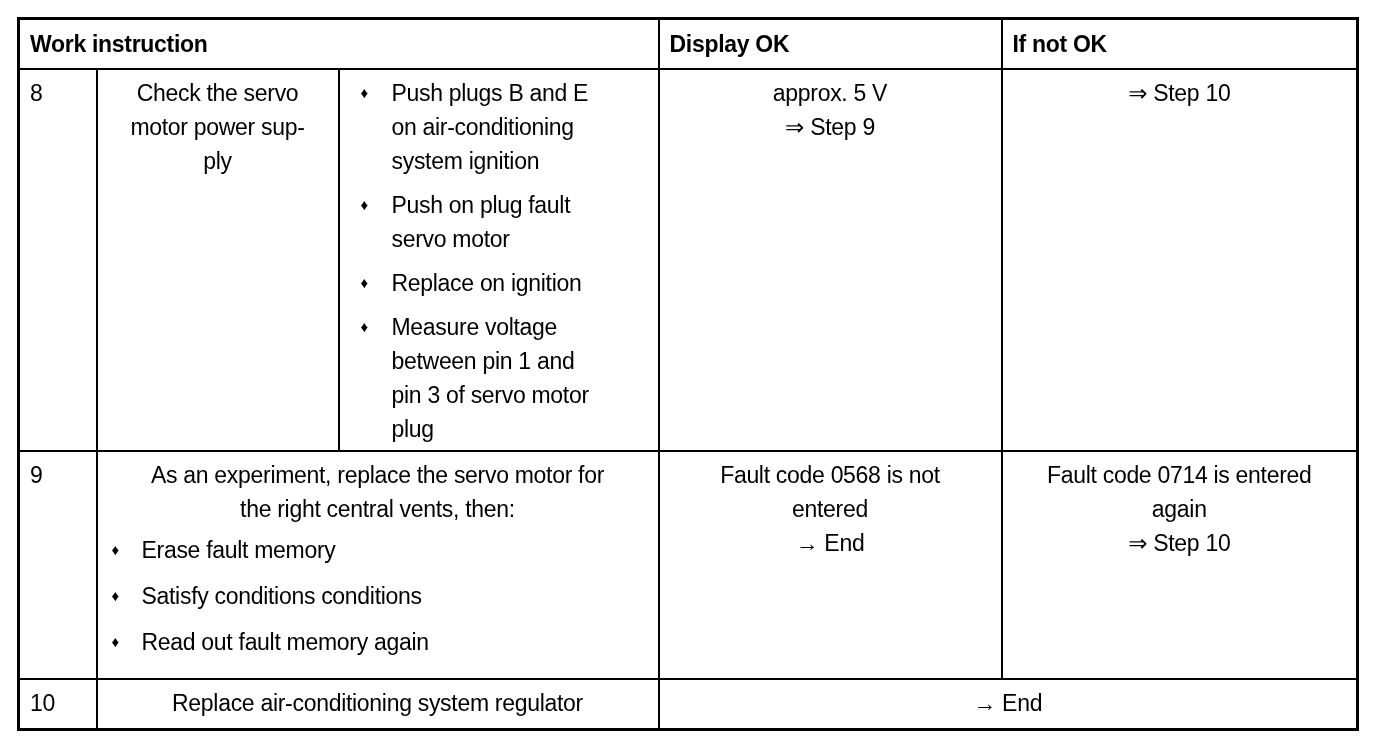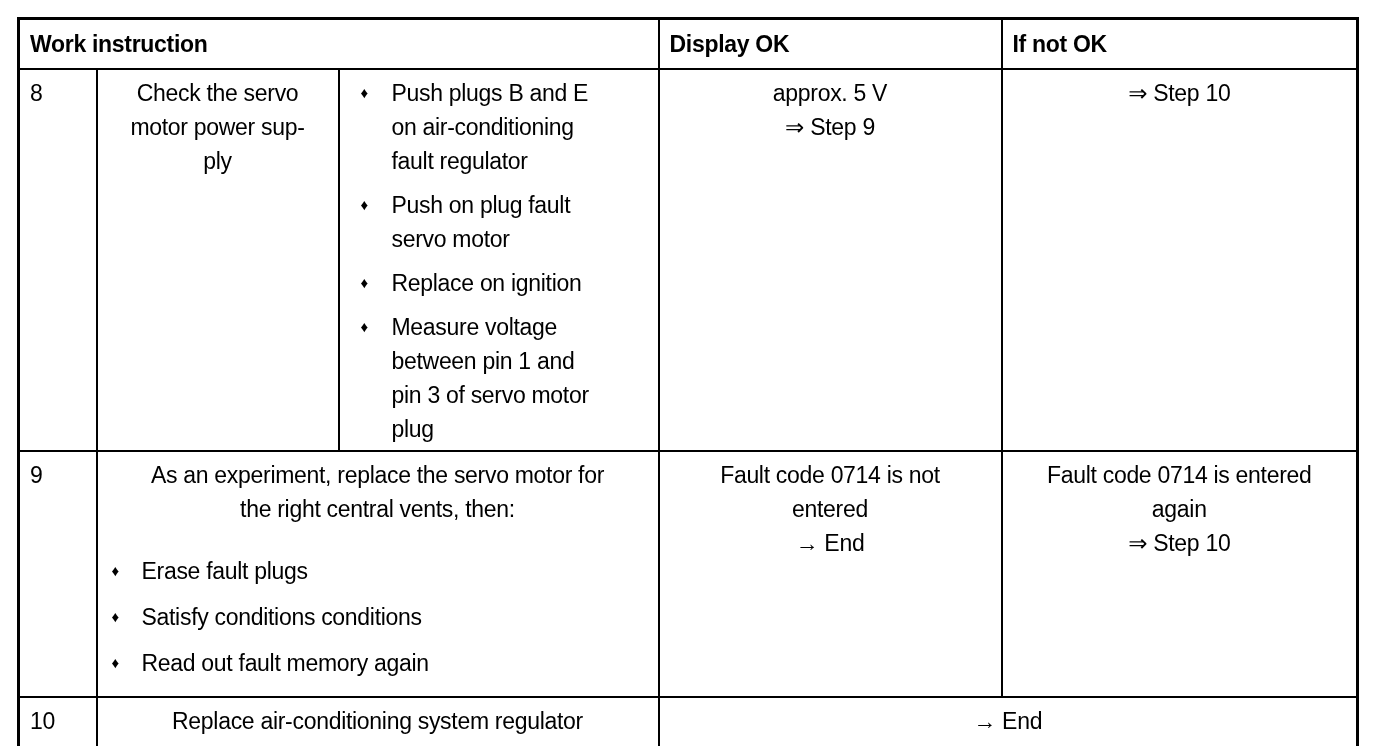--- a/index.html
+++ b/index.html
@@ -67,21 +67,21 @@
     padding-left: 21px;
     font-size: 15px;
     line-height: 34px;
     text-align: left;
   }
   .bullet-item .btext {
     flex: 1 1 auto;
     white-space: pre-line;
   }
 
-  .task-intro { margin-bottom: 28px; }
+  .task-intro { margin-bottom: 7px; }
   .bullets9 .bullet-item { margin-bottom: 12px; }
   .bullets9 .bullet-item .bullet {
     width: 30px;
     padding-left: 4px;
   }
 </style>
 </head>
 <body>
 
 <div class="page">
@@ -104,21 +104,21 @@
       <tr class="r8">
         <td class="c-step">8</td>
         <td class="c-task pre">Check the servo
 motor power sup-
 ply</td>
         <td class="c-actions">
           <div class="bullet-item">
             <span class="bullet">♦</span>
             <span class="btext">Push plugs B and E
 on air-conditioning
-fault regulator</span>
+system ignition</span>
           </div>
           <div class="bullet-item">
             <span class="bullet">♦</span>
             <span class="btext">Push on plug fault
 servo motor</span>
           </div>
           <div class="bullet-item">
             <span class="bullet">♦</span>
             <span class="btext">Replace on ignition</span>
           </div>
@@ -136,33 +136,33 @@
       </tr>
 
       <tr class="r9">
         <td class="c-step">9</td>
         <td colspan="2" class="c-task-wide">
           <div class="task-intro pre">As an experiment, replace the servo motor for
 the right central vents, then:</div>
           <div class="bullets9">
             <div class="bullet-item">
               <span class="bullet">♦</span>
-              <span class="btext">Erase fault plugs</span>
+              <span class="btext">Erase fault memory</span>
             </div>
             <div class="bullet-item">
               <span class="bullet">♦</span>
               <span class="btext">Satisfy conditions conditions</span>
             </div>
             <div class="bullet-item">
               <span class="bullet">♦</span>
               <span class="btext">Read out fault memory again</span>
             </div>
           </div>
         </td>
-        <td class="c-result pre">Fault code 0714 is not
+        <td class="c-result pre">Fault code 0568 is not
 entered
 → End</td>
         <td class="c-result pre">Fault code 0714 is entered
 again
 ⇒ Step 10</td>
       </tr>
 
       <tr class="r10">
         <td class="c-step">10</td>
         <td colspan="2" class="c-task-wide pre">Replace air-conditioning system regulator</td>

